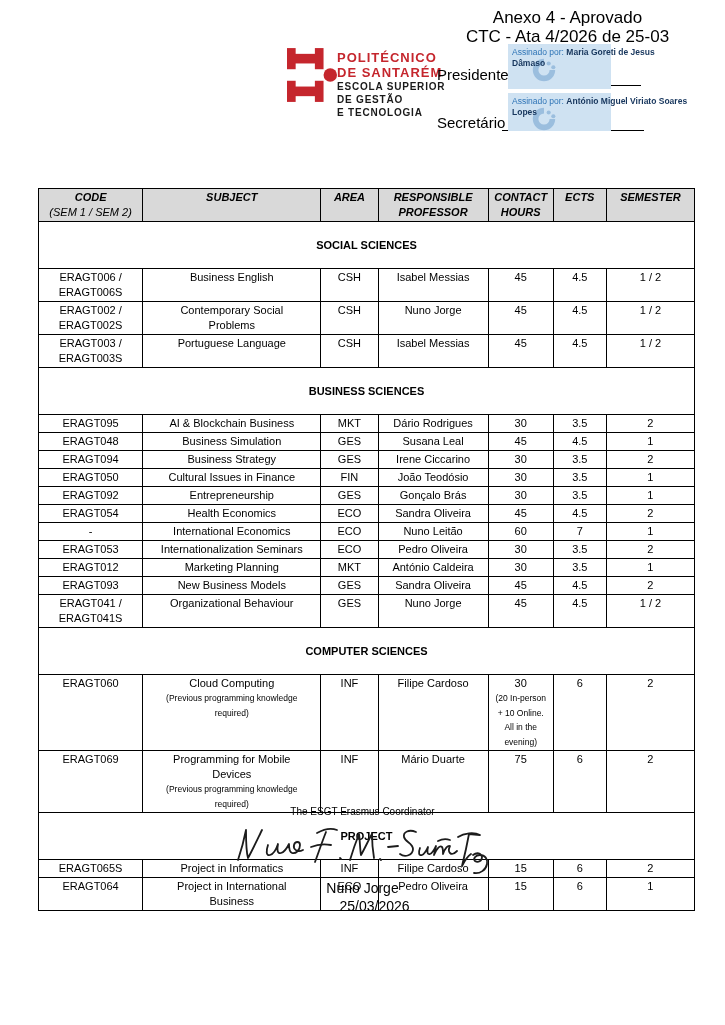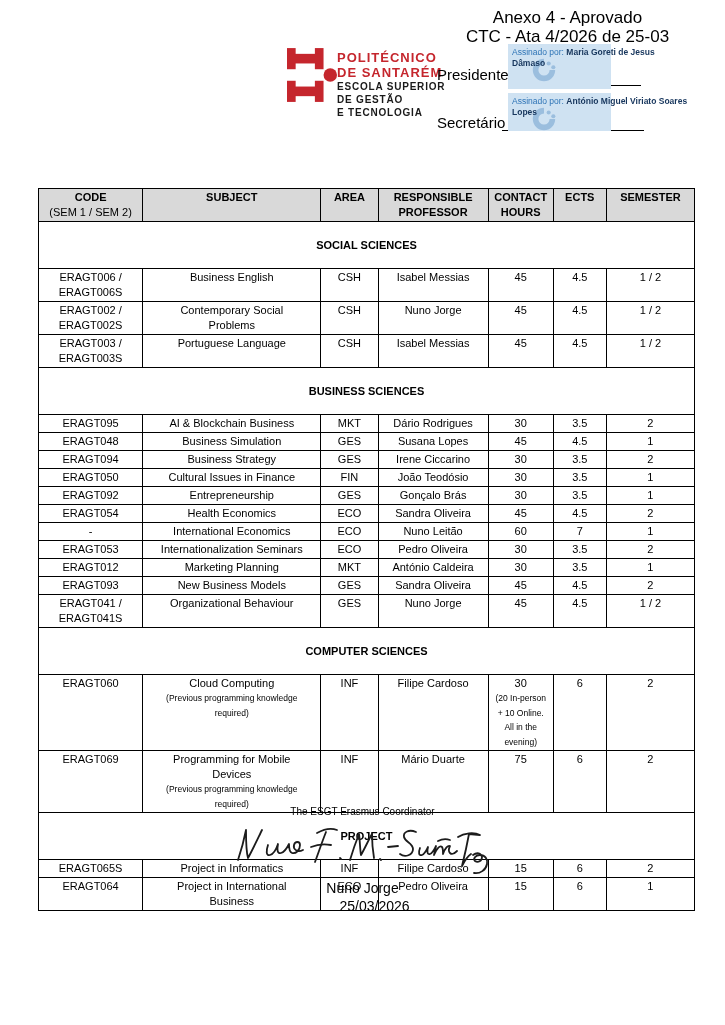--- a/index.html
+++ b/index.html
@@ -41,21 +41,21 @@
 
   
   .doc-title{position:absolute;top:140px;left:0;width:725px;text-align:center;
              font-size:16.5px;font-weight:bold;margin-top:45px;}
 
   
   #course-table{position:absolute;top:188px;left:38px;width:657px;border-collapse:collapse;
                 table-layout:fixed;font-size:11px;}
   #course-table th,#course-table td{border:1px solid #000;text-align:center;vertical-align:top;
                 padding:1px 2px;line-height:15px;overflow:hidden;}
-  #course-table thead th{background:#d9d9d9;font-weight:bold;}
+  #course-table thead th{background:#d9d9d9;font-weight:bold;font-style:italic;}
   #course-table thead .subhead{font-weight:normal;}
   #course-table td.section{font-weight:bold;line-height:14px;padding:16px 2px;}
   #course-table .note{font-size:8.5px;line-height:14.5px;}
 
   
   .coordinator{position:absolute;top:806px;left:0;width:725px;text-align:center;font-size:10px;}
   .hand-sig{position:absolute;top:820px;left:232px;}
   .signed-name{position:absolute;top:880px;left:0;width:725px;text-align:center;font-size:14px;line-height:17px;}
   .sign-date{position:absolute;top:898px;left:12px;width:725px;text-align:center;font-size:14px;line-height:17px;}
 </style>
@@ -211,21 +211,21 @@
           <td>MKT</td>
           <td>Dário Rodrigues</td>
           <td>30</td>
           <td>3.5</td>
           <td>2</td>
         </tr>
         <tr>
           <td>ERAGT048</td>
           <td>Business Simulation</td>
           <td>GES</td>
-          <td>Susana Lopes</td>
+          <td>Susana Leal</td>
           <td>45</td>
           <td>4.5</td>
           <td>1</td>
         </tr>
         <tr>
           <td>ERAGT094</td>
           <td>Business Strategy</td>
           <td>GES</td>
           <td>Irene Ciccarino</td>
           <td>30</td>

